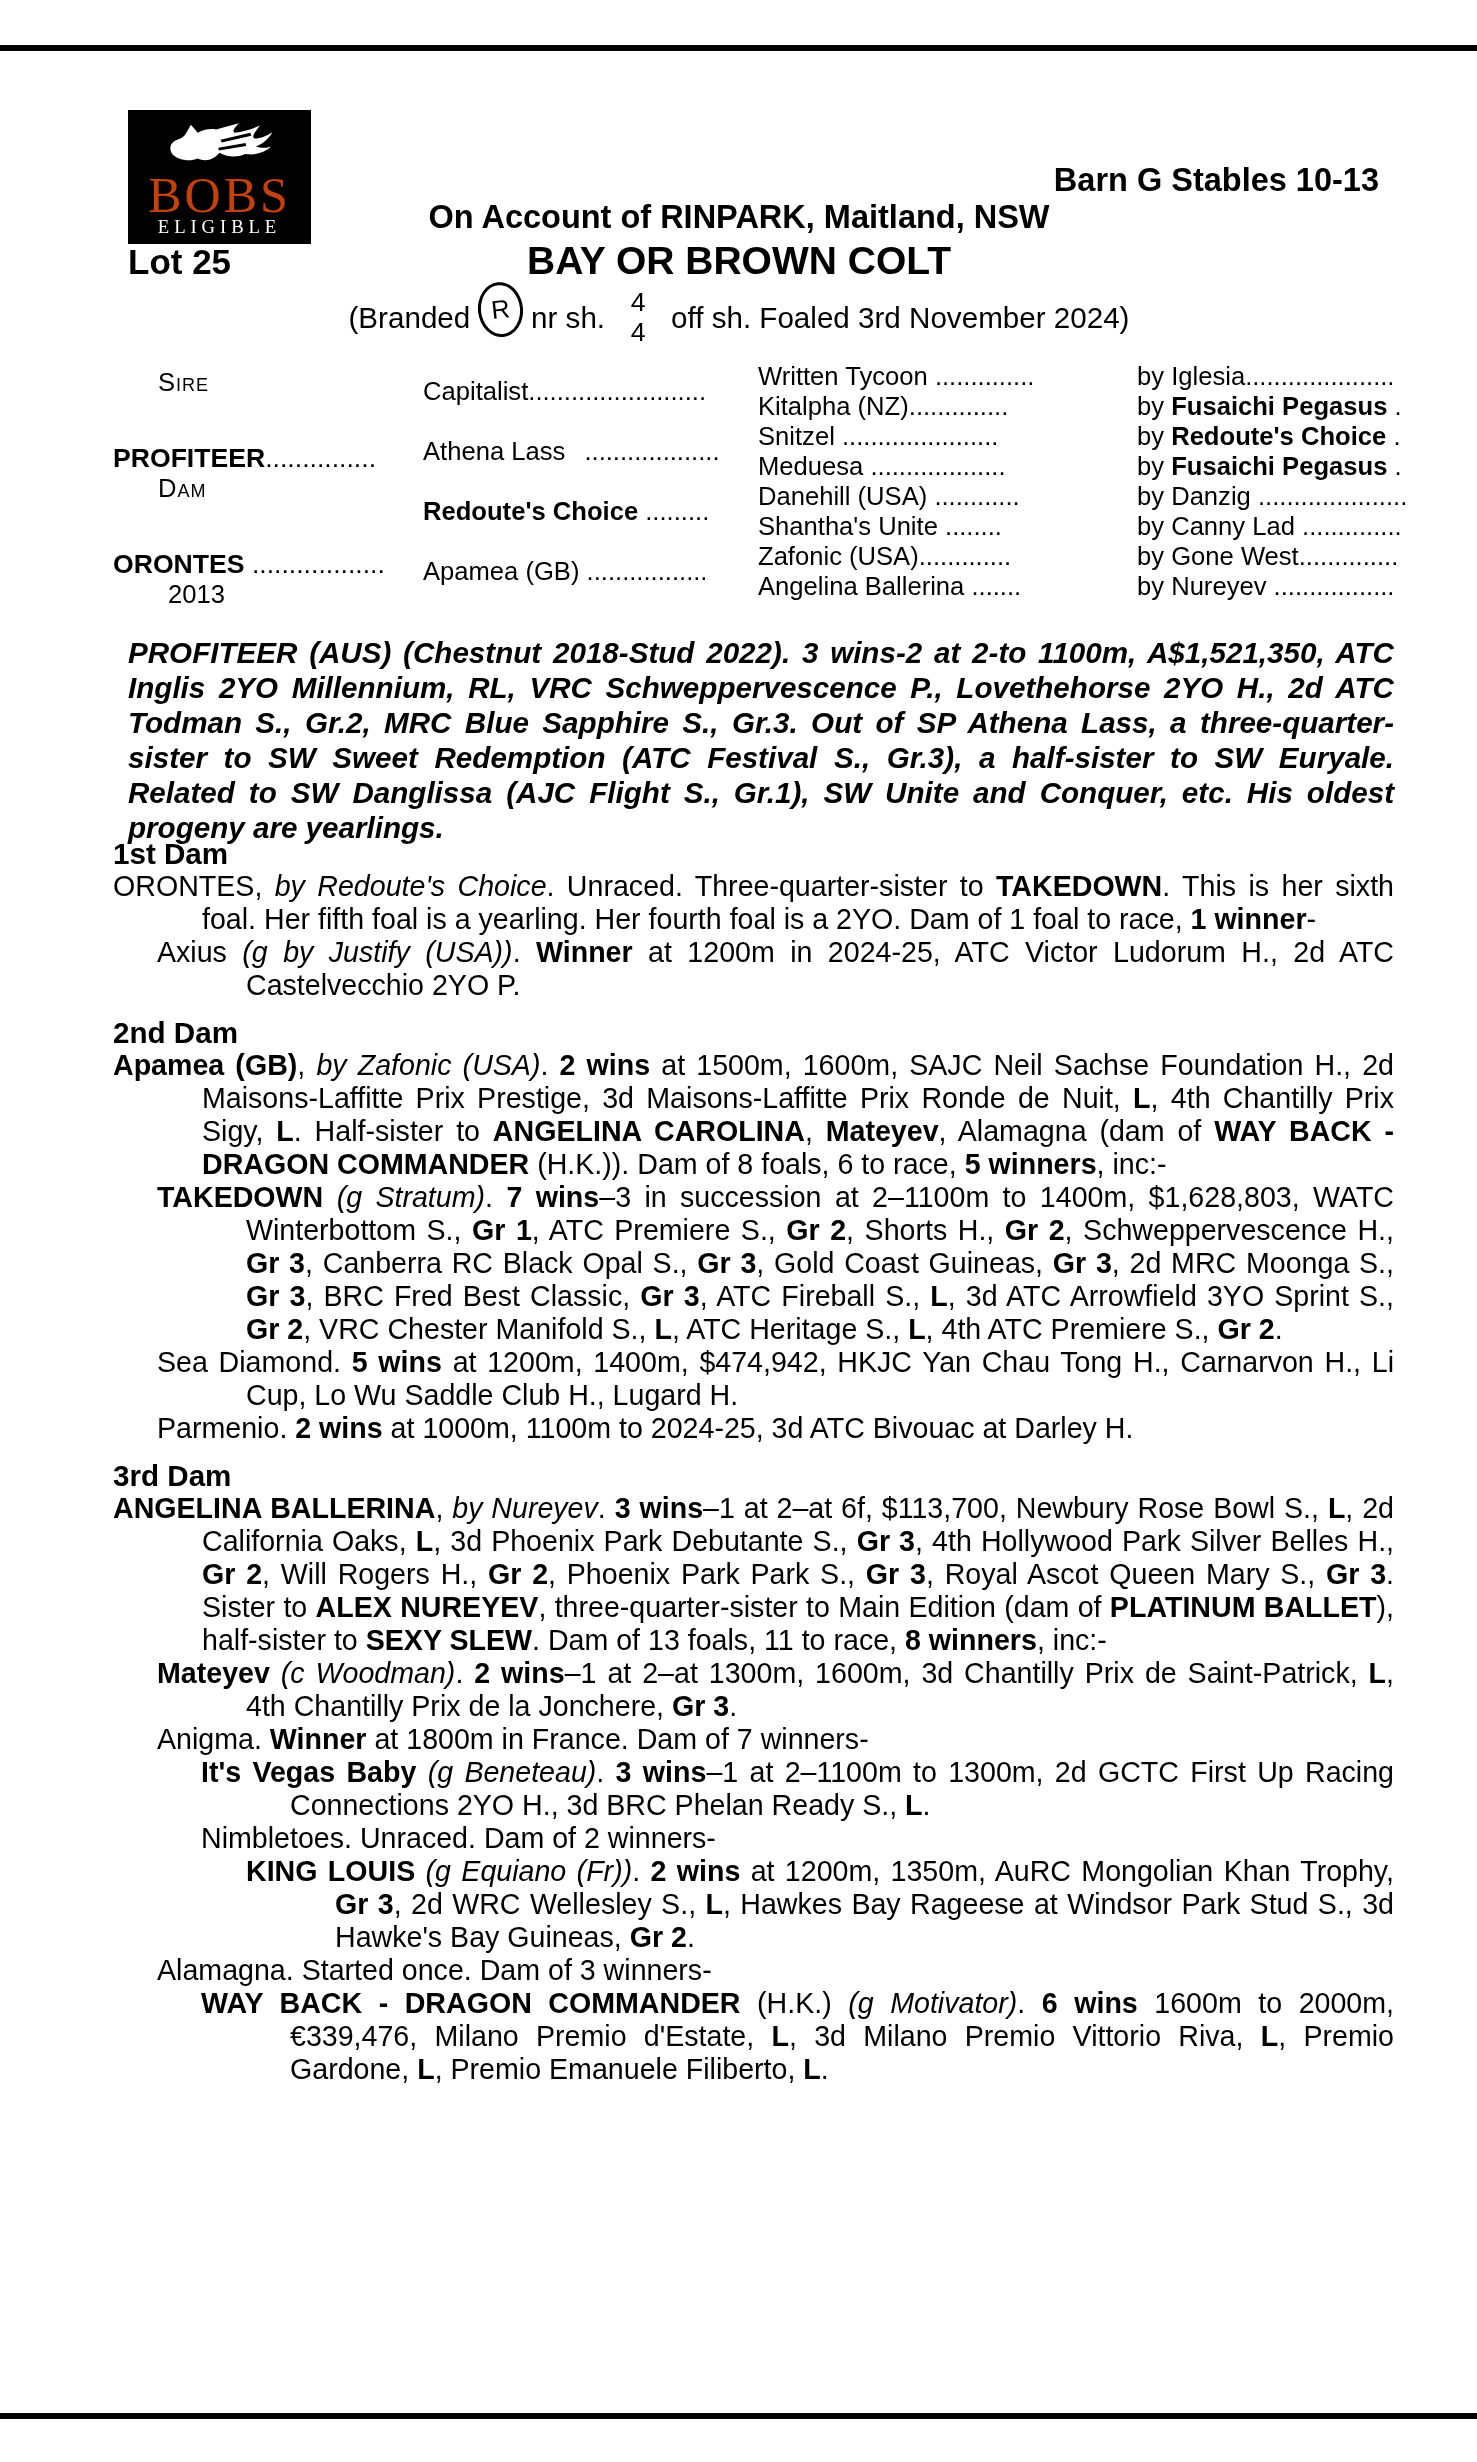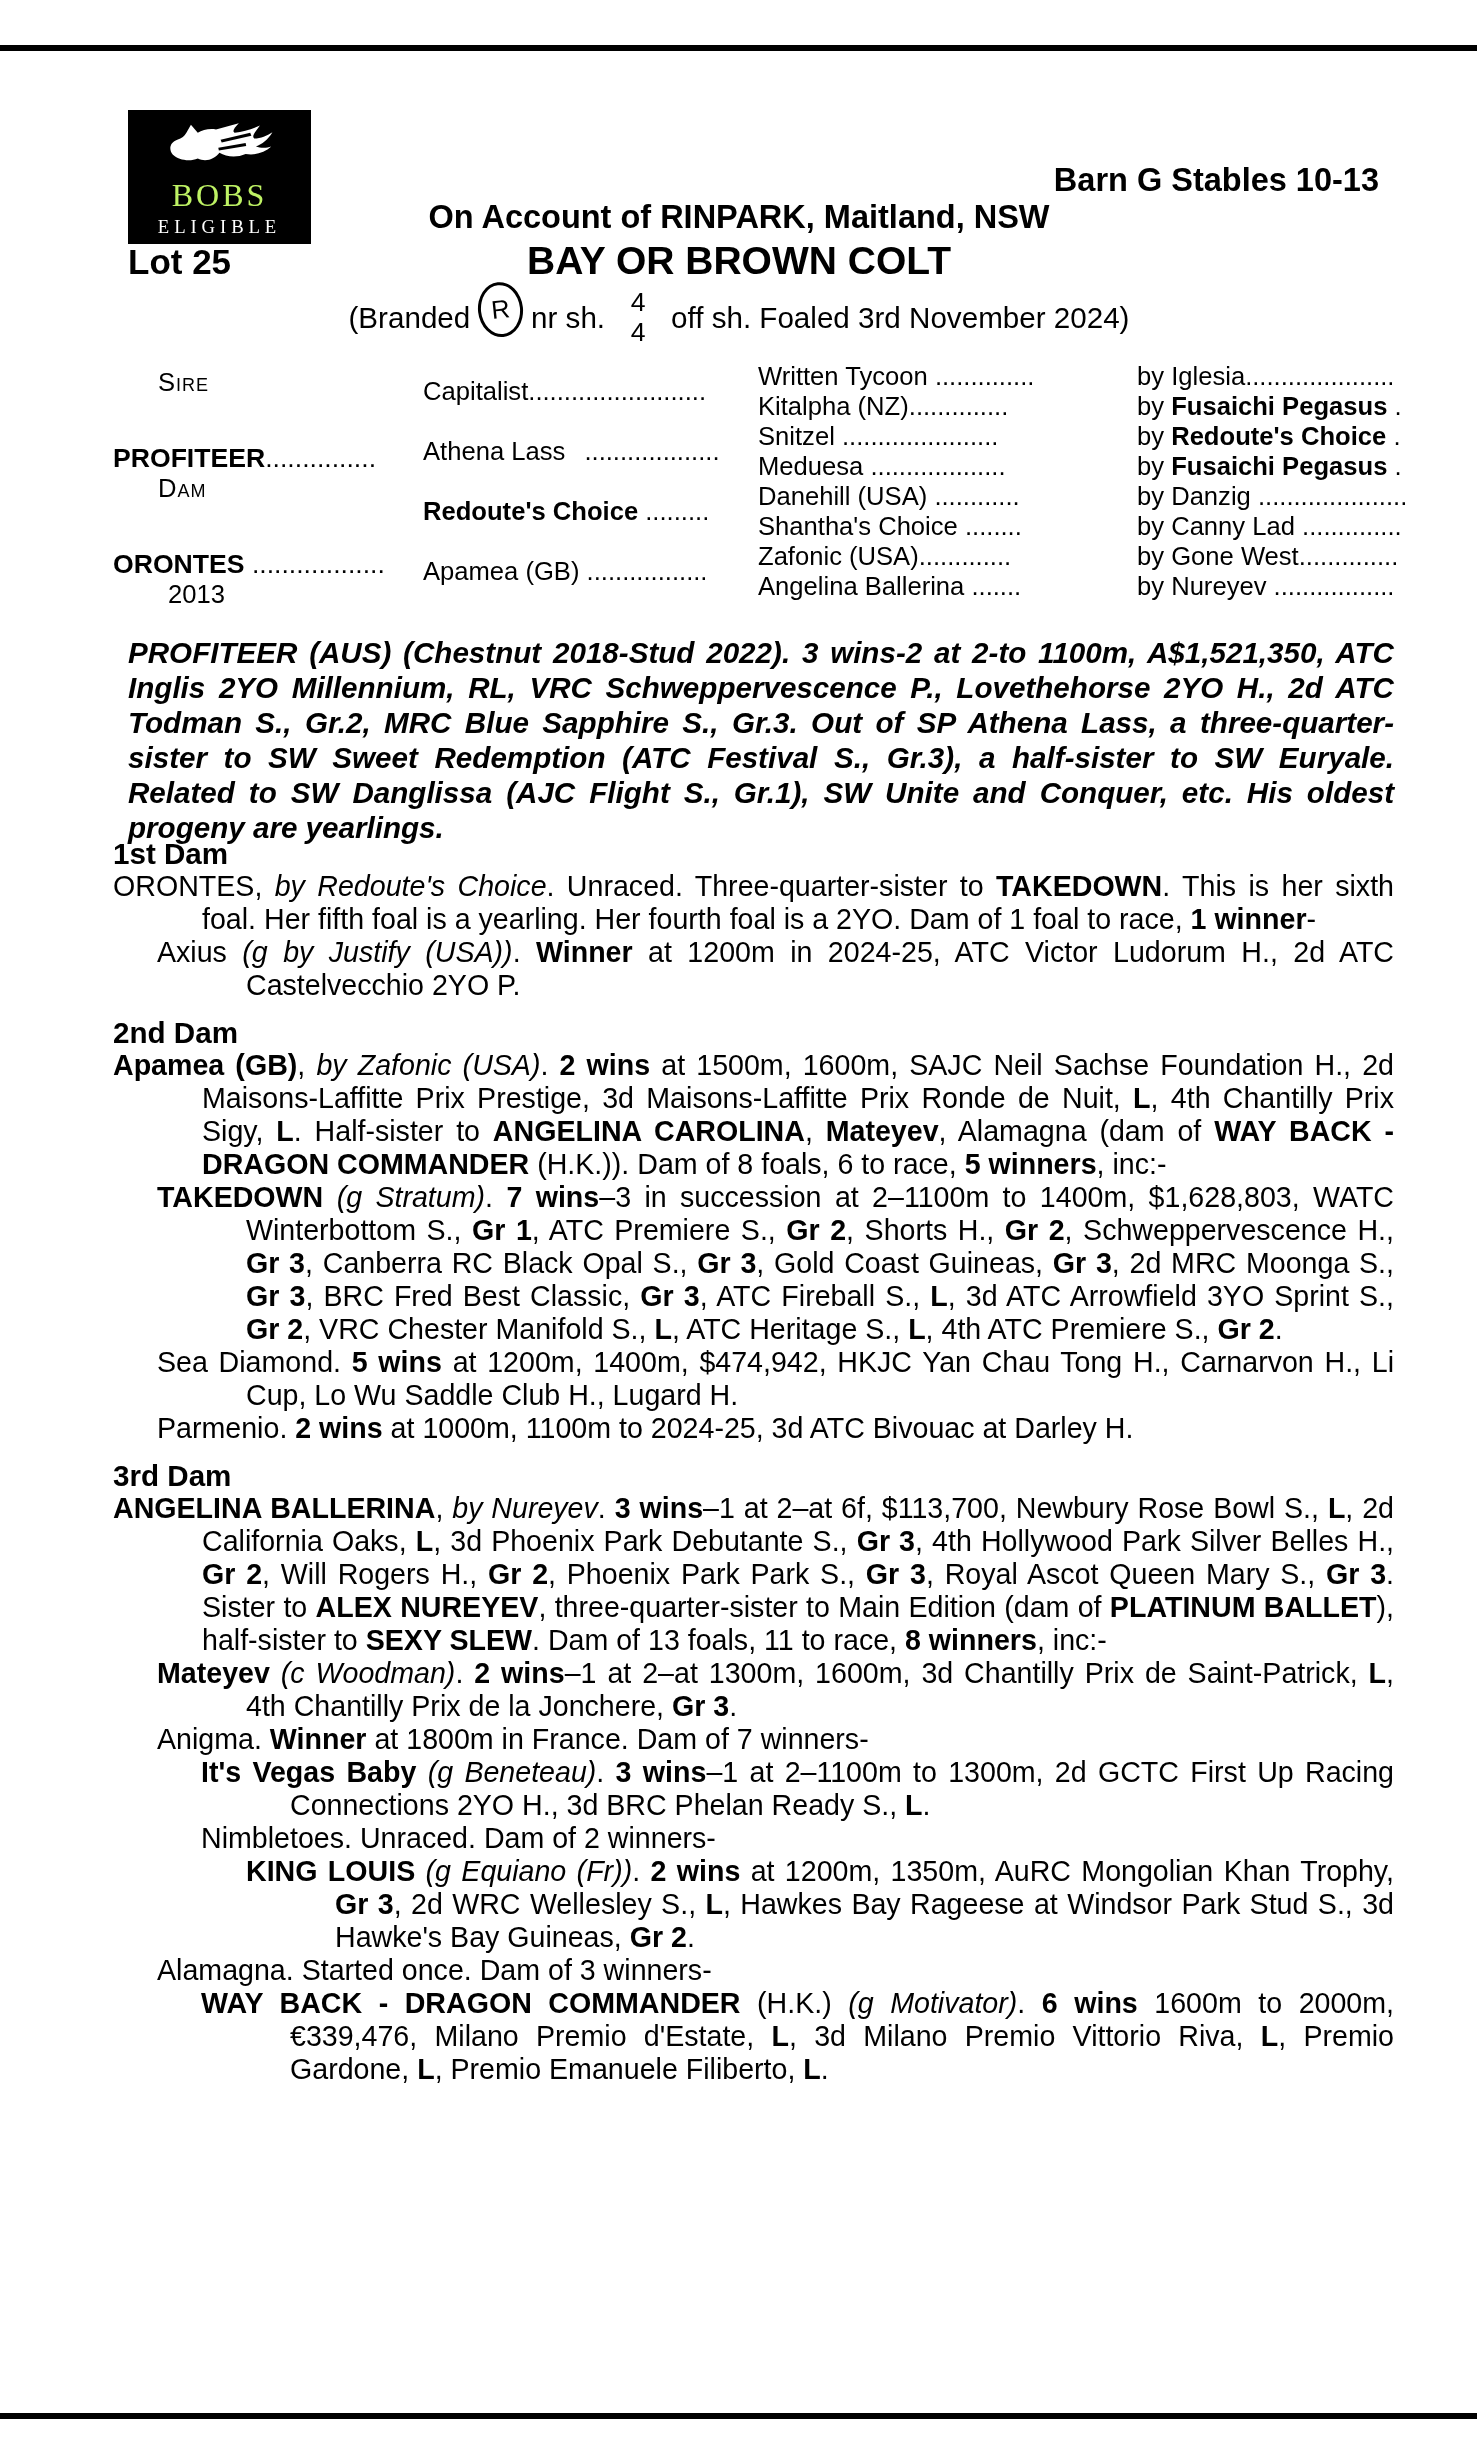--- a/index.html
+++ b/index.html
@@ -6,21 +6,21 @@
   .page{position:relative;width:1478px;height:2463px;background:#fff;color:#000;
         font-family:"Liberation Sans",sans-serif;overflow:hidden;}
   .rule{position:absolute;left:0;width:1478px;background:#000;}
   .rule-top{top:45px;height:5.9px;}
   .rule-bottom{top:2413px;height:5.9px;}
 
   
   .logo{position:absolute;left:128px;top:110px;width:183px;height:134px;background:#000;
         display:flex;flex-direction:column;align-items:center;justify-content:center;}
   .logo svg{display:block;margin-top:2px;}
-  .logo-title{font-family:"Liberation Serif",serif;color:#bef264;font-size:32px;line-height:41px;letter-spacing:3px;}
+  .logo-title{font-family:"Liberation Serif",serif;color:#c2410c;font-size:50px;line-height:41px;letter-spacing:3px;}
   .logo-sub{font-family:"Liberation Serif",serif;color:#fff;font-size:18.7px;line-height:21.7px;letter-spacing:4.9px;}
   .lot{position:absolute;left:128px;top:242px;font-size:35px;font-weight:bold;}
   .barn{position:absolute;right:99px;top:162px;font-size:32.5px;font-weight:bold;}
   .account{position:absolute;left:0;width:100%;top:199px;text-align:center;font-size:32.5px;font-weight:bold;}
   .title{position:absolute;left:0;width:100%;top:239px;text-align:center;font-size:39px;font-weight:bold;}
   .branded{position:absolute;left:0;width:100%;top:288px;display:flex;justify-content:center;
            align-items:center;font-size:29.6px;}
   .brand-circle{display:inline-flex;align-items:center;justify-content:center;width:39px;height:49px;
            border:3px solid #000;border-radius:50%;font-size:25.6px;margin:0 7.9px;
            transform:translateY(-7.9px) rotate(-6deg);}
@@ -101,21 +101,21 @@
       <div class="ped-cell " style="grid-area: 1 / 3 / 2;"><span>Written Tycoon</span><span class="dots"> ..............</span></div>
       <div class="ped-cell " style="grid-area: 1 / 4 / 2;"><span>by </span><span>Iglesia</span><span class="dots">.....................</span></div>
       <div class="ped-cell " style="grid-area: 2 / 3 / 3;"><span>Kitalpha (NZ)</span><span class="dots">..............</span></div>
       <div class="ped-cell " style="grid-area: 2 / 4 / 3;"><span>by </span><span class="b">Fusaichi Pegasus</span><span class="dots"> .</span></div>
       <div class="ped-cell " style="grid-area: 3 / 3 / 4;"><span>Snitzel</span><span class="dots"> ......................</span></div>
       <div class="ped-cell " style="grid-area: 3 / 4 / 4;"><span>by </span><span class="b">Redoute's Choice</span><span class="dots"> .</span></div>
       <div class="ped-cell " style="grid-area: 4 / 3 / 5;"><span>Meduesa</span><span class="dots"> ...................</span></div>
       <div class="ped-cell " style="grid-area: 4 / 4 / 5;"><span>by </span><span class="b">Fusaichi Pegasus</span><span class="dots"> .</span></div>
       <div class="ped-cell " style="grid-area: 5 / 3 / 6;"><span>Danehill (USA)</span><span class="dots"> ............</span></div>
       <div class="ped-cell " style="grid-area: 5 / 4 / 6;"><span>by </span><span>Danzig</span><span class="dots"> .....................</span></div>
-      <div class="ped-cell " style="grid-area: 6 / 3 / 7;"><span>Shantha's Choice</span><span class="dots"> ........</span></div>
+      <div class="ped-cell " style="grid-area: 6 / 3 / 7;"><span>Shantha's Unite</span><span class="dots"> ........</span></div>
       <div class="ped-cell " style="grid-area: 6 / 4 / 7;"><span>by </span><span>Canny Lad</span><span class="dots"> ..............</span></div>
       <div class="ped-cell " style="grid-area: 7 / 3 / 8;"><span>Zafonic (USA)</span><span class="dots">.............</span></div>
       <div class="ped-cell " style="grid-area: 7 / 4 / 8;"><span>by </span><span>Gone West</span><span class="dots">..............</span></div>
       <div class="ped-cell " style="grid-area: 8 / 3 / 9;"><span>Angelina Ballerina</span><span class="dots"> .......</span></div>
       <div class="ped-cell " style="grid-area: 8 / 4 / 9;"><span>by </span><span>Nureyev</span><span class="dots"> .................</span></div>
     </div>
 
   <div class="sire-para">PROFITEER (AUS) (Chestnut 2018-Stud 2022). 3 wins-2 at 2-to 1100m, A$1,521,350, ATC Inglis 2YO Millennium, RL, VRC Schweppervescence P., Lovethehorse 2YO H., 2d ATC Todman S., Gr.2, MRC Blue Sapphire S., Gr.3. Out of SP Athena Lass, a three-quarter-sister to SW Sweet Redemption (ATC Festival S., Gr.3), a half-sister to SW Euryale. Related to SW Danglissa (AJC Flight S., Gr.1), SW Unite and Conquer, etc. His oldest progeny are yearlings.</div>
 
   <div class="sections" id="dam-sections">

